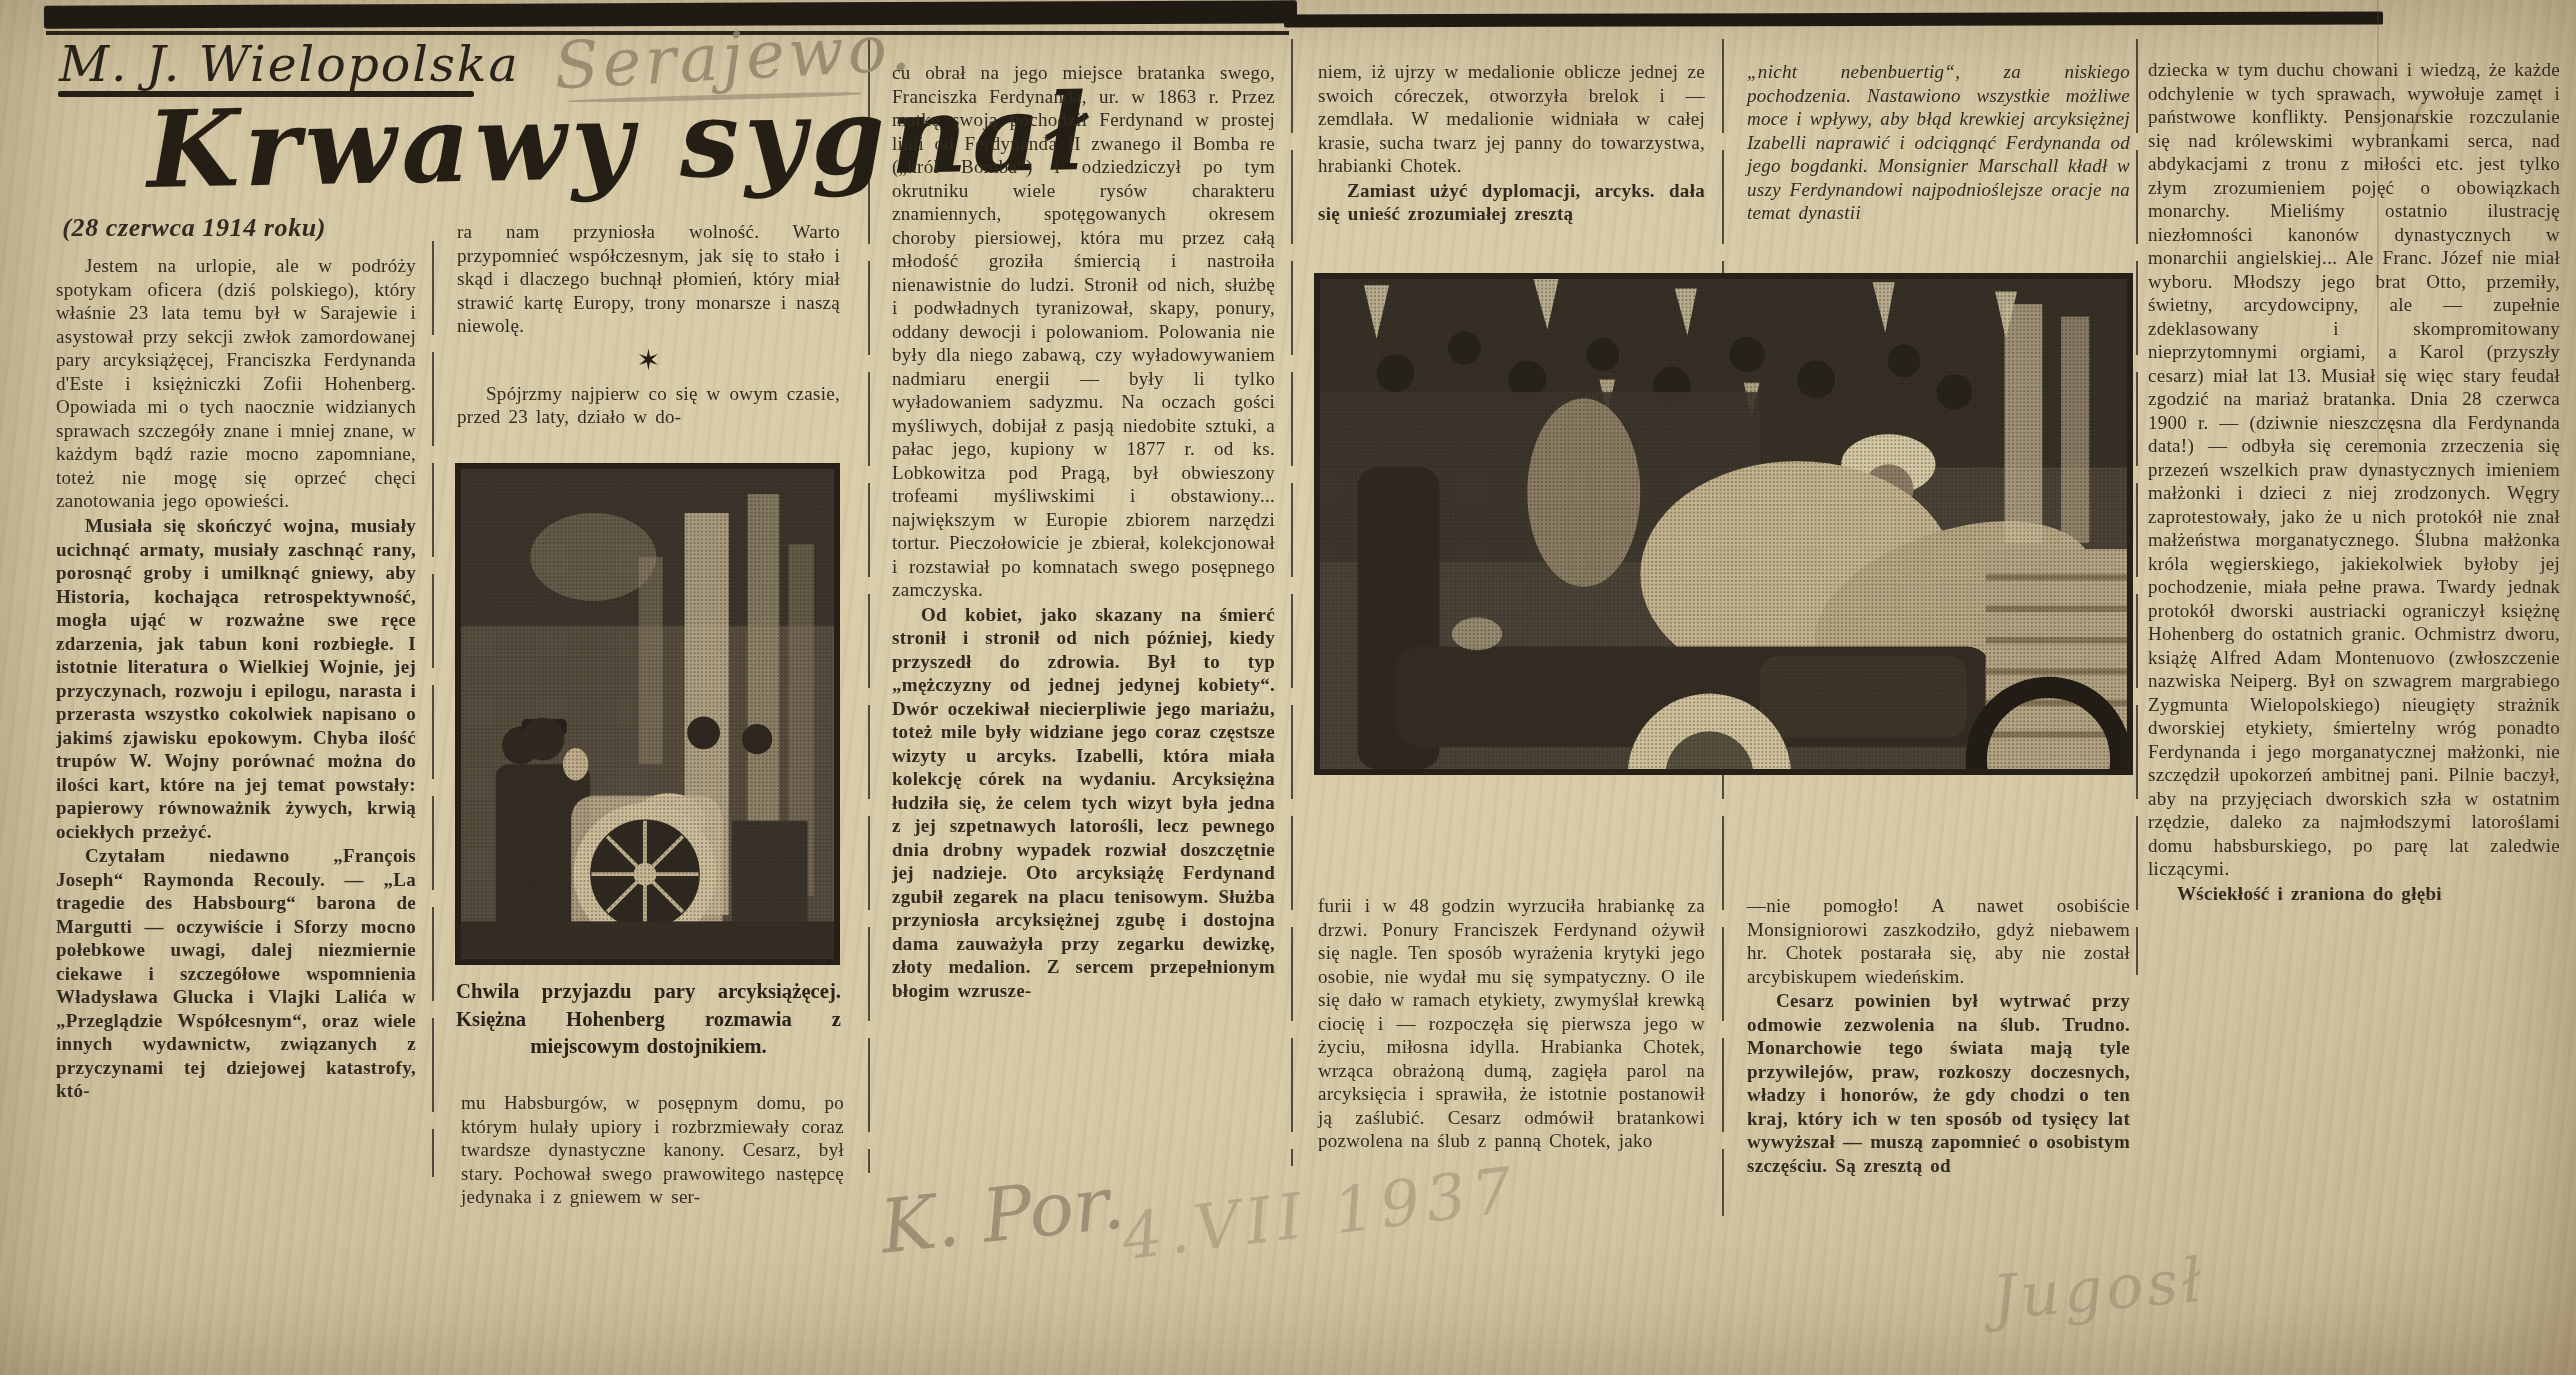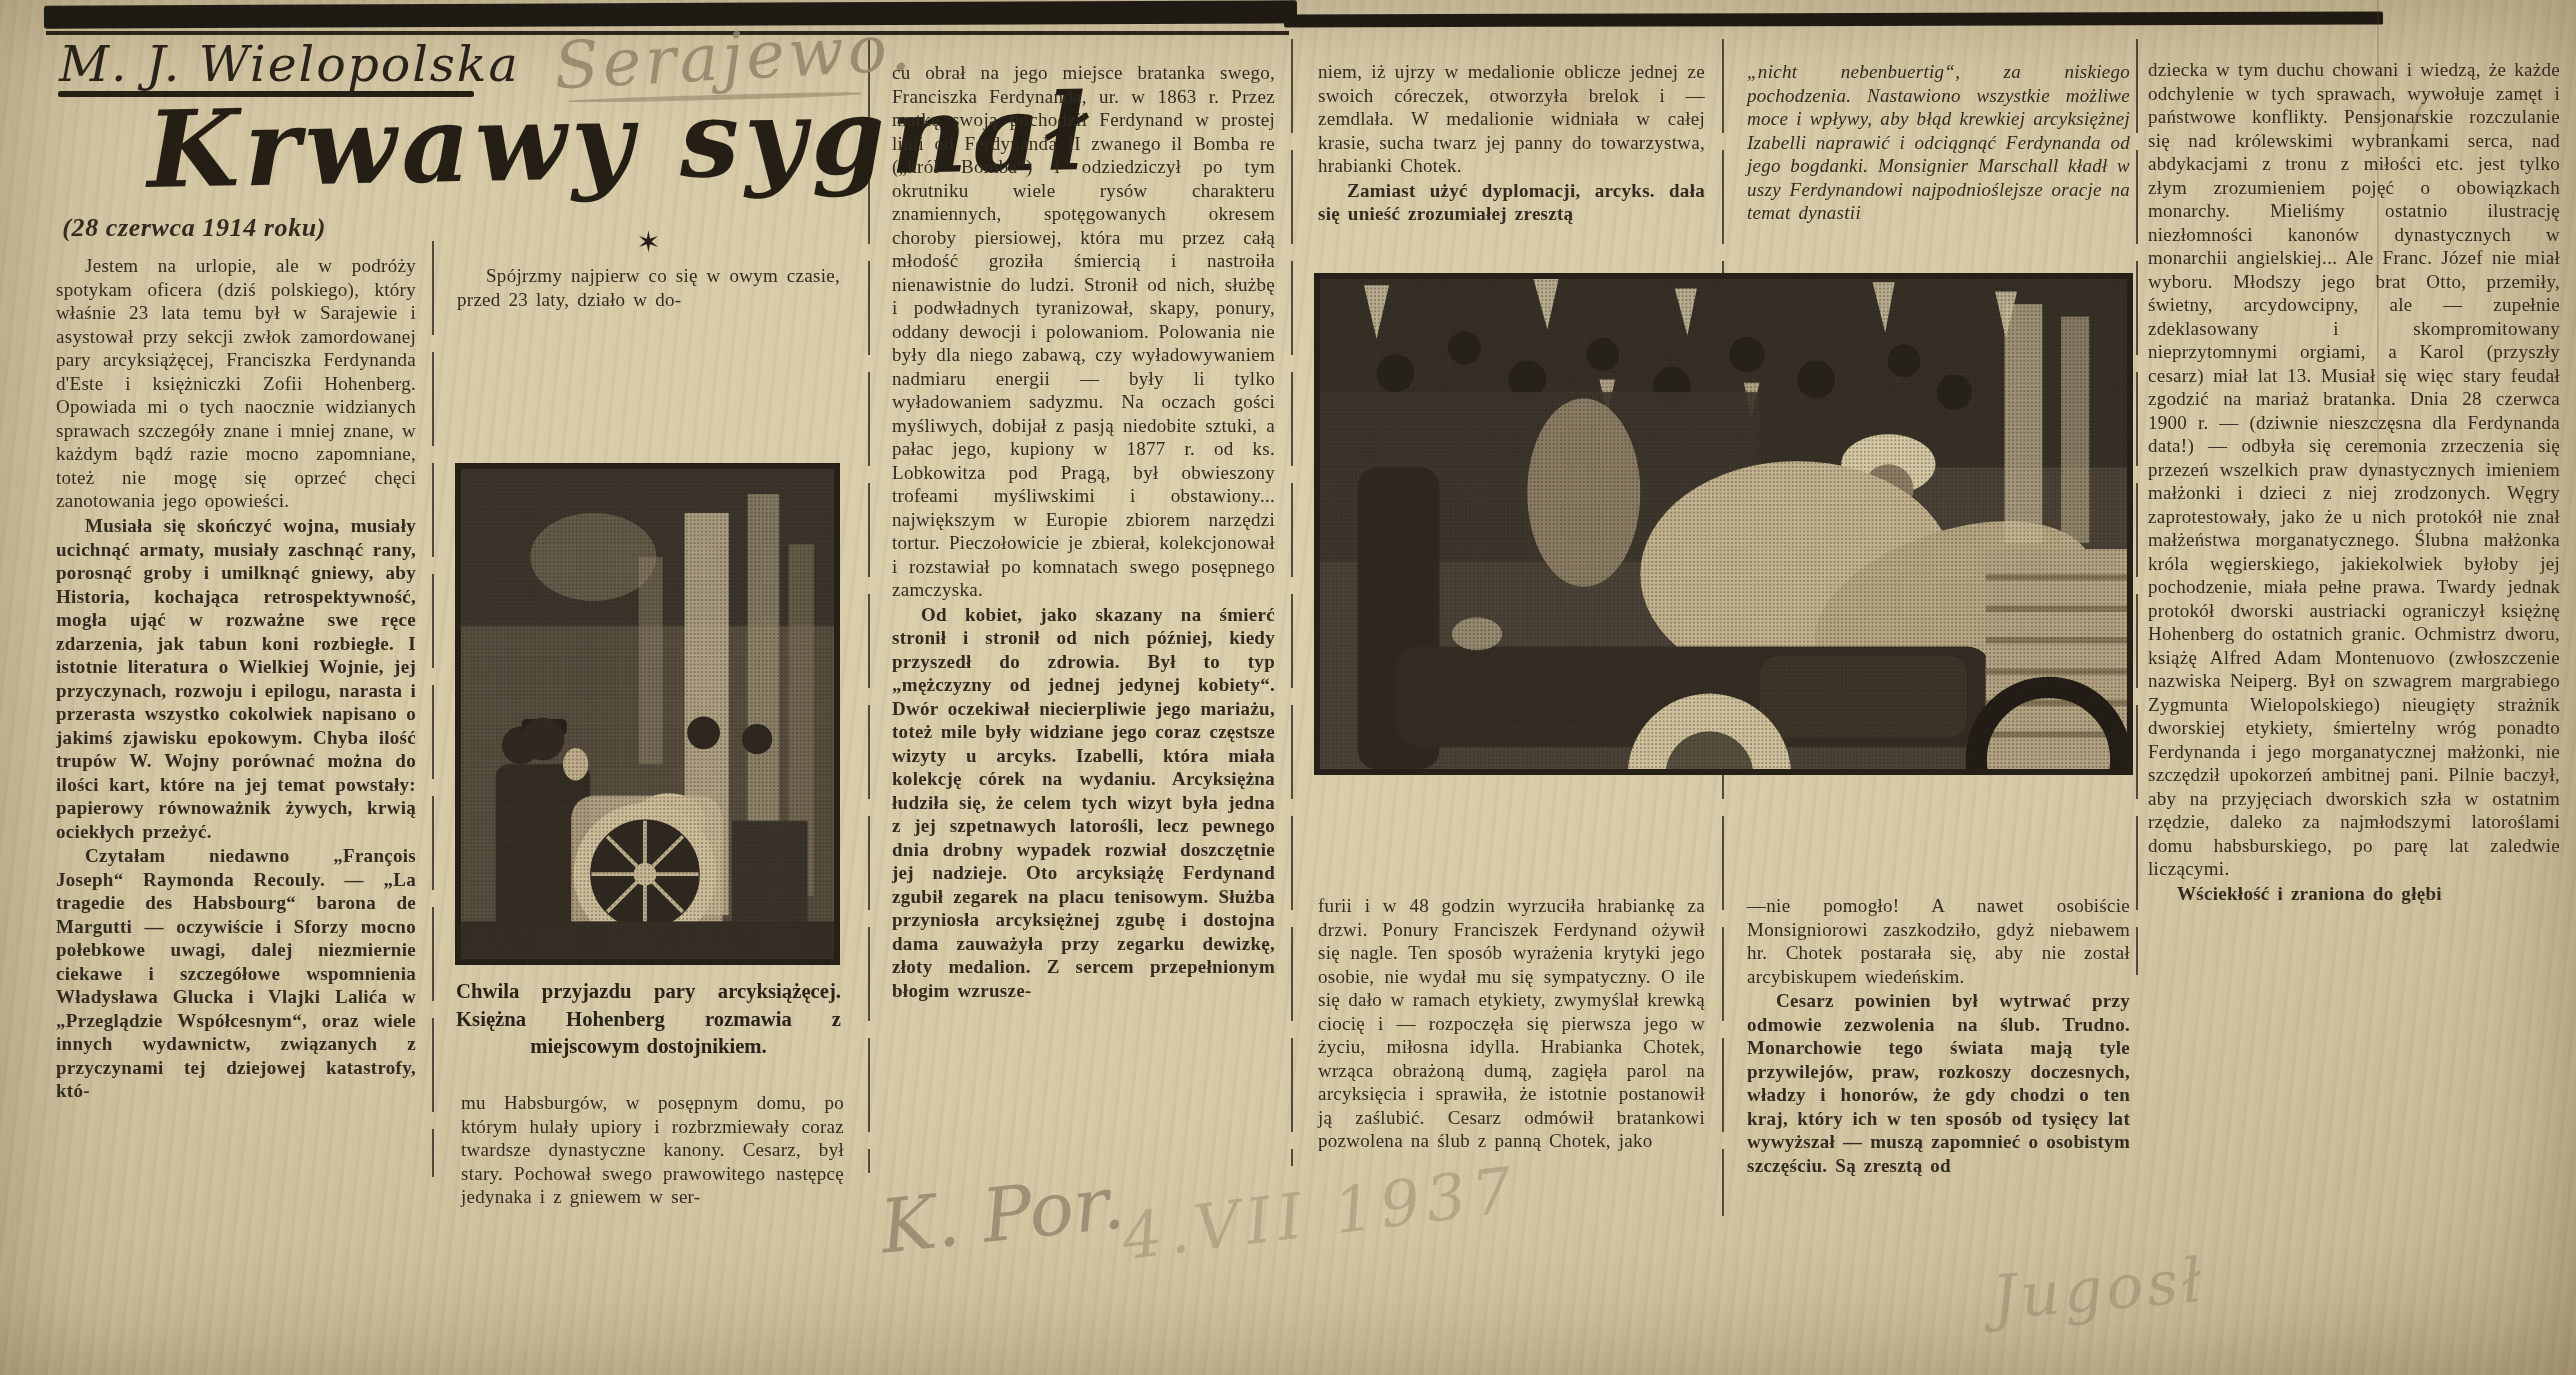--- a/index.html
+++ b/index.html
@@ -73,20 +73,21 @@
   <div class="pencil-arc" style="left:2413px;top:88px;"></div>
 
   <div class="col" style="left:56px;top:213px;width:360px;">
     <div class="dateline">(28 czerwca 1914 roku)</div>
     <p class="ind">Jestem na urlopie, ale w podróży spotykam oficera (dziś polskiego), który właśnie 23 lata temu był w Sarajewie i asystował przy sekcji zwłok zamordowanej pary arcyksiążęcej, Franciszka Ferdynanda d'Este i księżniczki Zofii Hohenberg. Opowiada mi o tych naocznie widzianych sprawach szczegóły znane i mniej znane, w każdym bądź razie mocno zapomniane, toteż nie mogę się oprzeć chęci zanotowania jego opowieści.</p>
     <p class="ind">Musiała się skończyć wojna, musiały ucichnąć armaty, musiały zaschnąć rany, porosnąć groby i umilknąć gniewy, aby Historia, kochająca retrospektywność, mogła ująć w rozważne swe ręce zdarzenia, jak tabun koni rozbiegłe. I istotnie literatura o Wielkiej Wojnie, jej przyczynach, rozwoju i epilogu, narasta i przerasta wszystko cokolwiek napisano o jakimś zjawisku epokowym. Chyba ilość trupów W. Wojny porównać można do ilości kart, które na jej temat powstały: papierowy równoważnik żywych, krwią ociekłych przeżyć.</p>
     <p class="ind">Czytałam niedawno „François Joseph“ Raymonda Recouly. — „La tragedie des Habsbourg“ barona de Margutti — oczywiście i Sforzy mocno połebkowe uwagi, dalej niezmiernie ciekawe i szczegółowe wspomnienia Władysława Glucka i Vlajki Lalića w „Przeglądzie Współcesnym“, oraz wiele innych wydawnictw, związanych z przyczynami tej dziejowej katastrofy, któ-</p>
   </div>
 
   <div class="col" style="left:457px;top:220px;width:383px;">
+    <p>ra nam przyniosła wolność. Warto przypomnieć współczesnym, jak się to stało i skąd i dlaczego buchnął płomień, który miał strawić kartę Europy, trony monarsze i naszą niewolę.</p>
     <div class="star">✶</div>
     <p class="ind">Spójrzmy najpierw co się w owym czasie, przed 23 laty, działo w do-</p>
   </div>
 
   <figure class="photo" style="left:455px;top:463px;width:385px;height:502px;margin:0;">
     <svg viewBox="0 0 592 780" preserveAspectRatio="none">
       <rect width="592" height="780" fill="#574d3f"></rect>
       <rect x="0" y="0" width="592" height="250" fill="#3b342a"></rect>
       <ellipse cx="210" cy="140" rx="100" ry="70" fill="#877a63" opacity=".55"></ellipse>
       <rect x="355" y="70" width="70" height="640" fill="#c3b492" opacity=".8"></rect>

